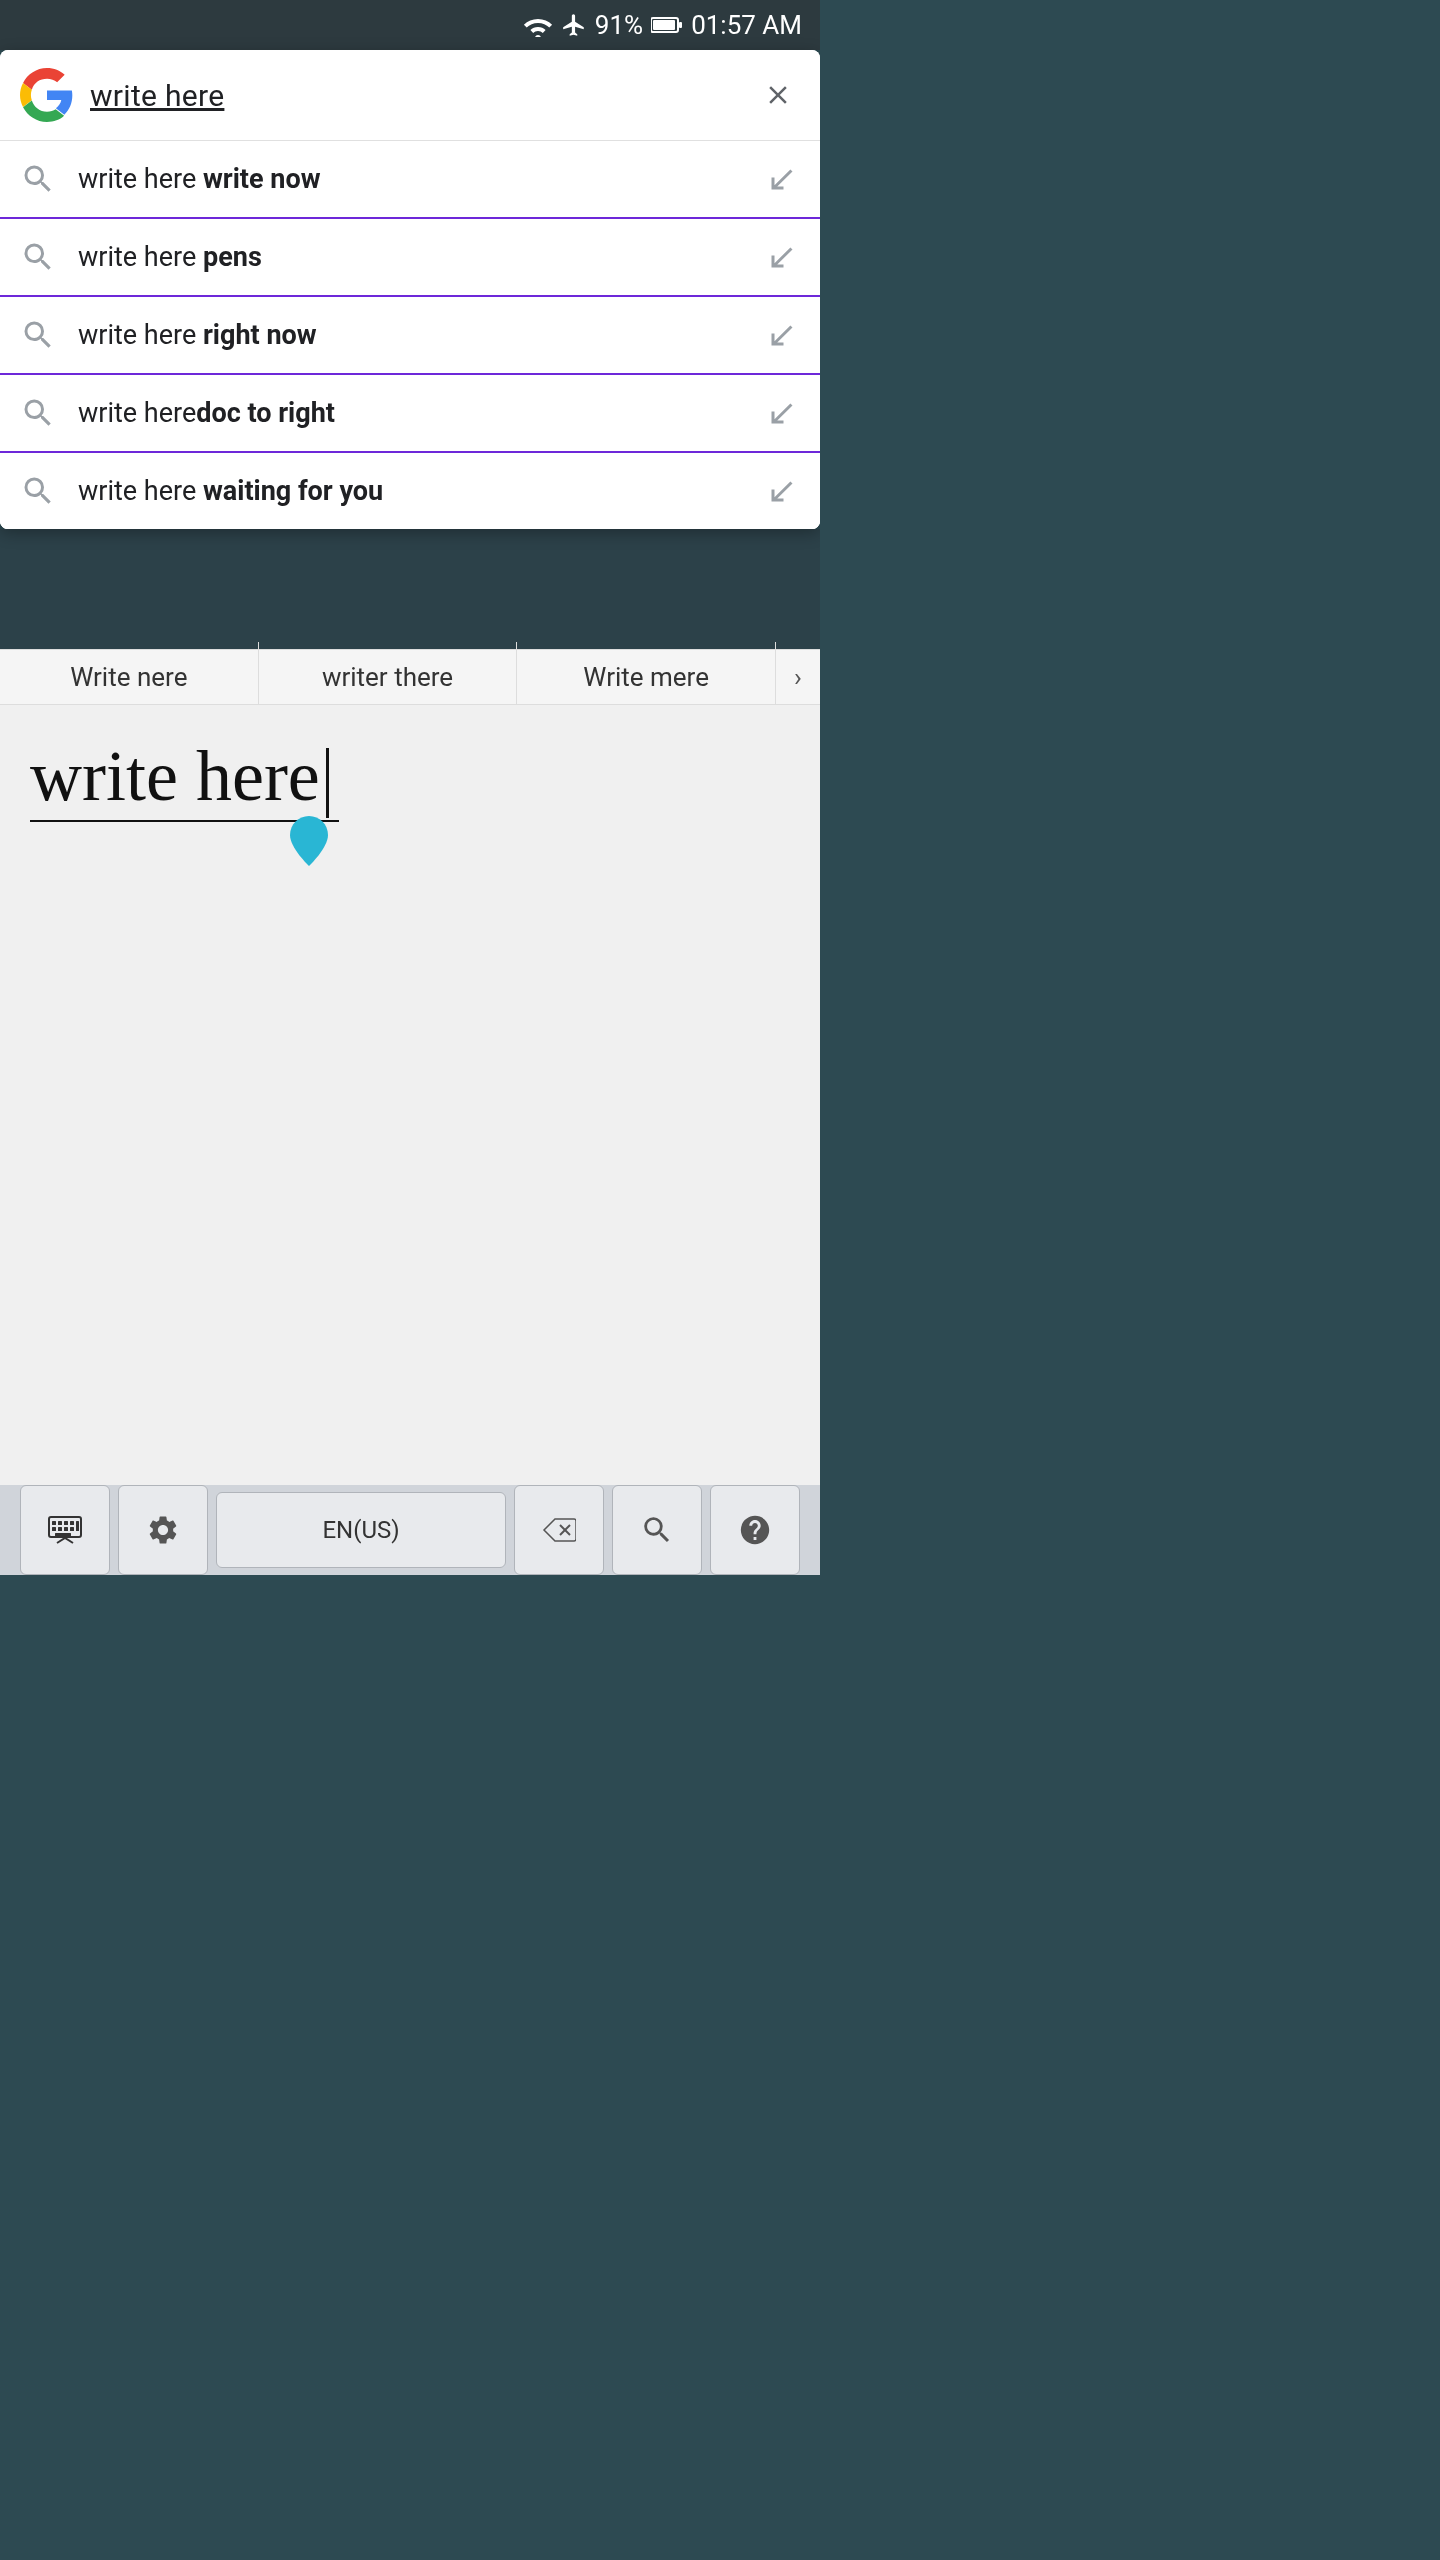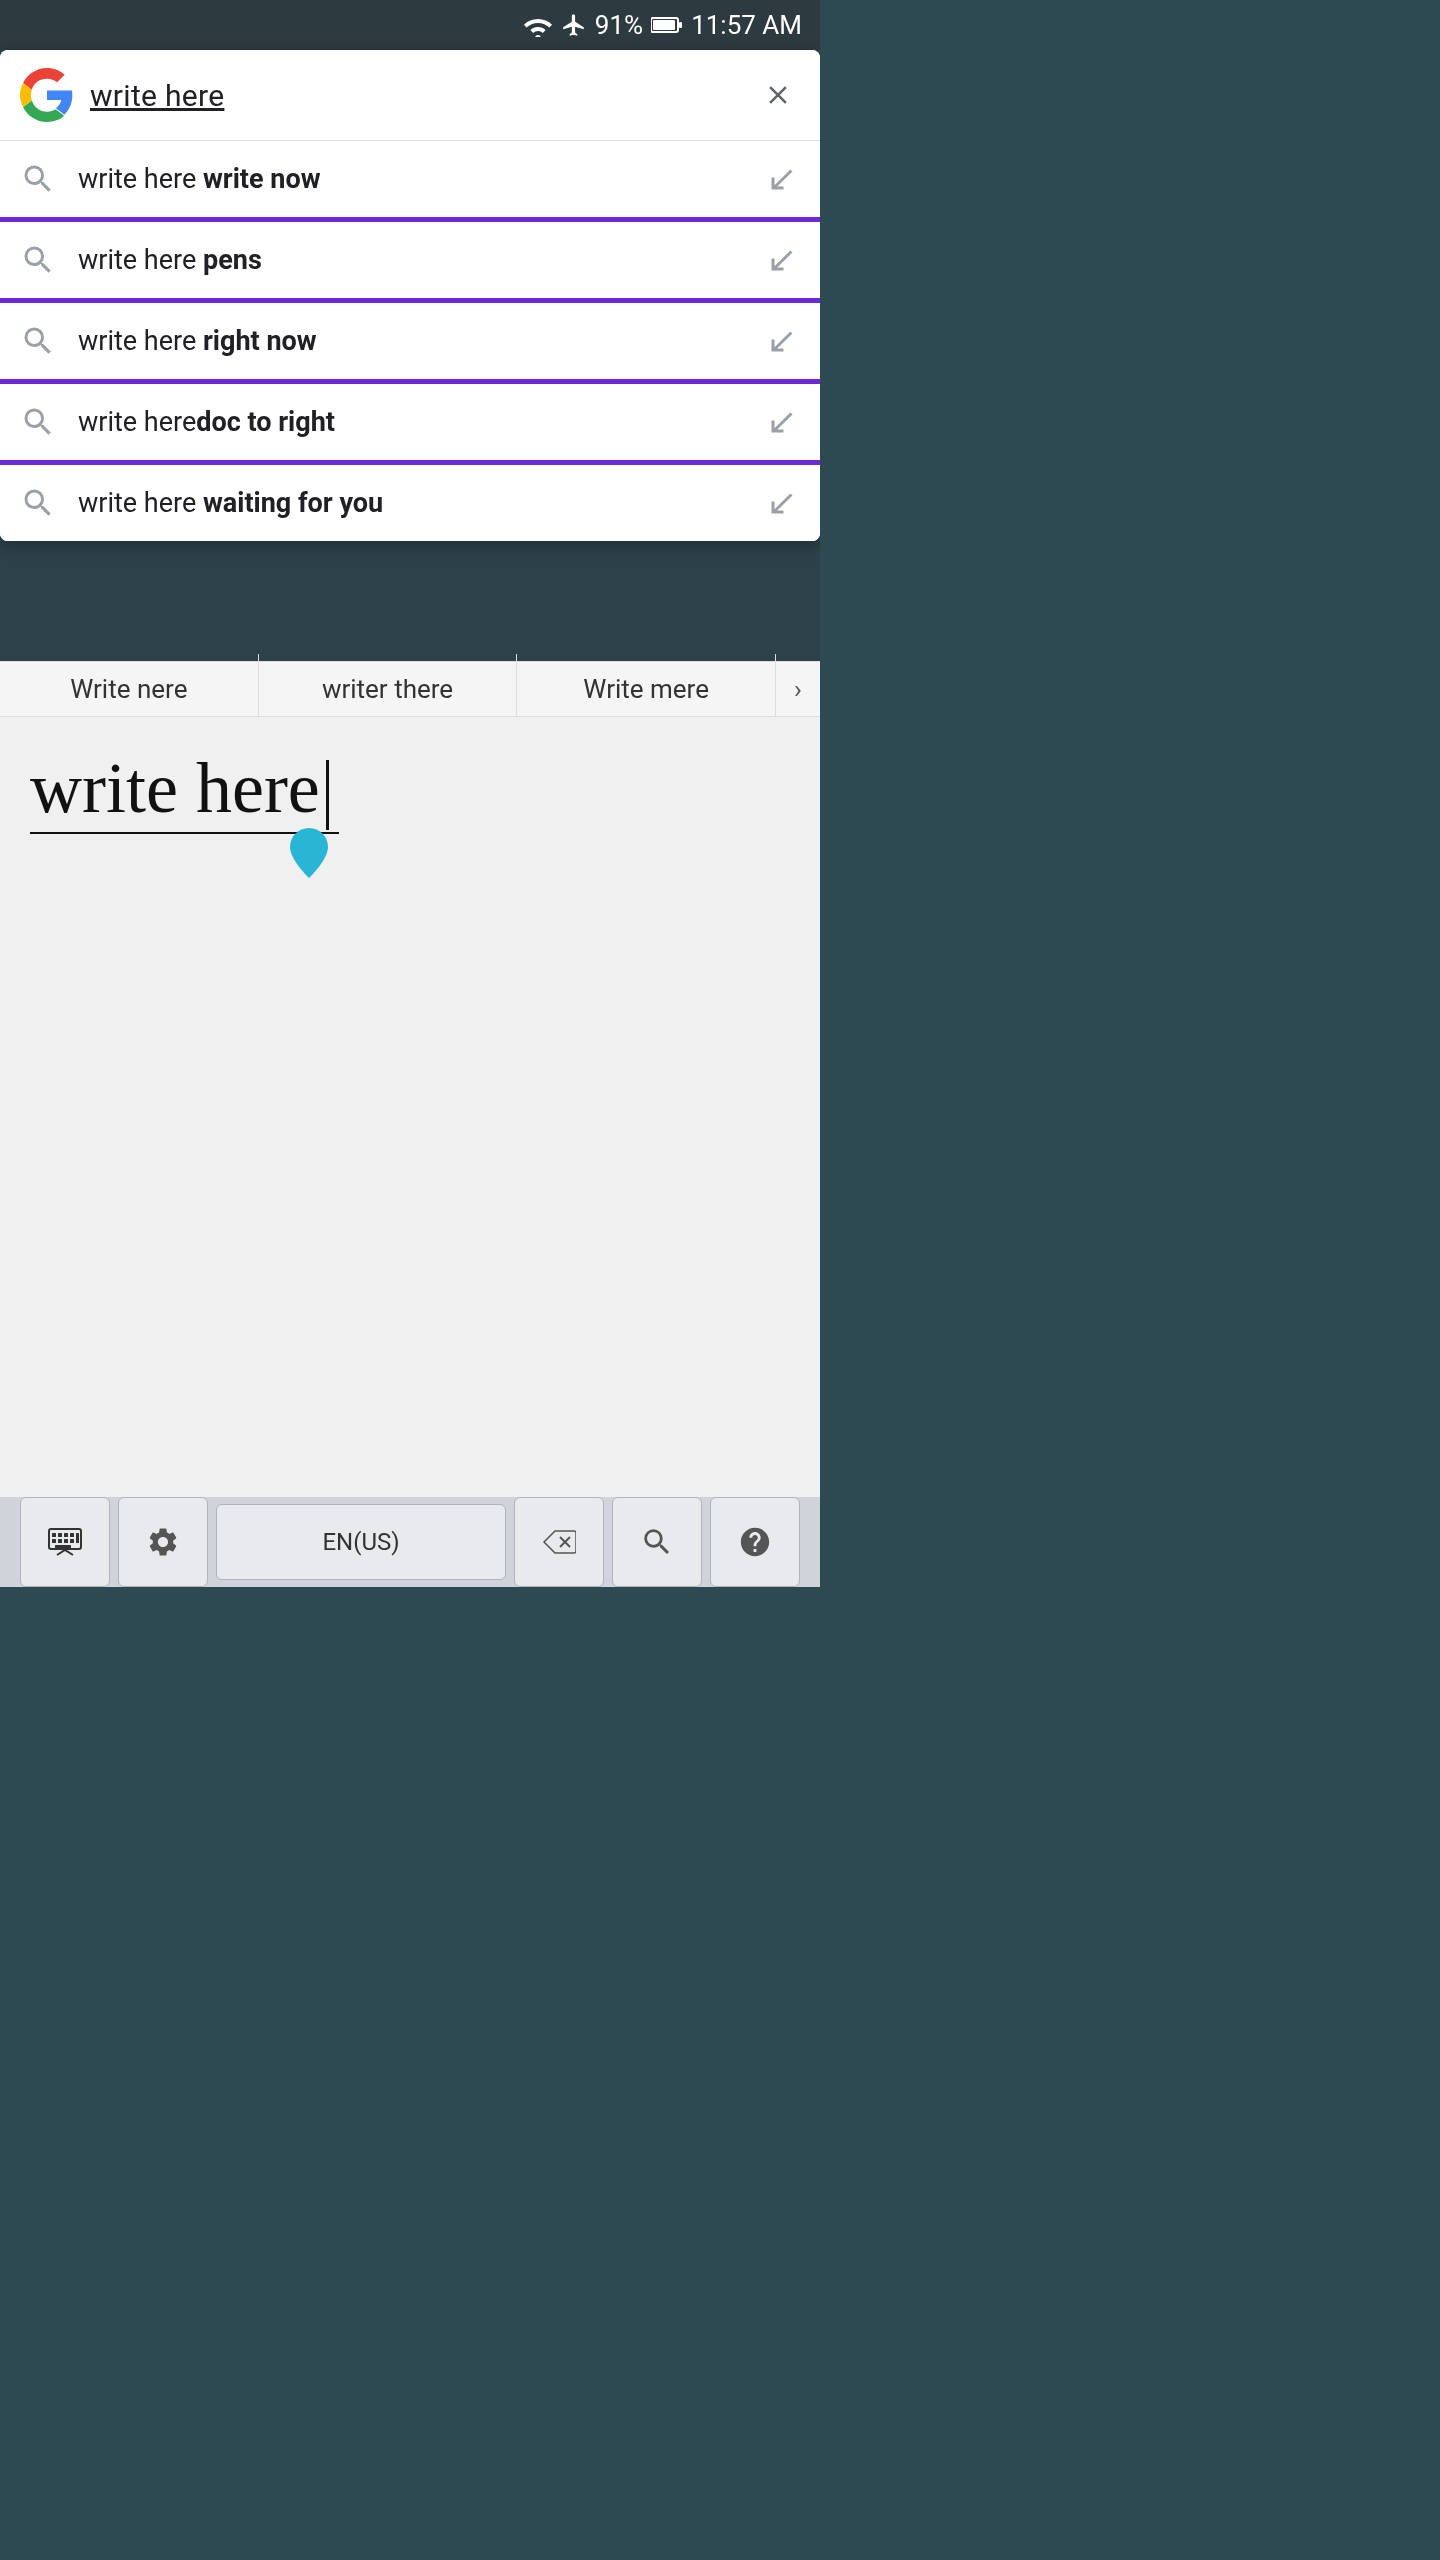--- a/index.html
+++ b/index.html
@@ -76,21 +76,21 @@
     .suggestions-list {
       background: white;
       border-radius: 0 0 8px 8px;
       overflow: hidden;
     }
 
     .suggestion-item {
       display: flex;
       align-items: center;
       padding: 20px 20px;
-      border-bottom: 5px solid #6d28d9;
+      border-bottom: 2px solid #6d28d9;
       cursor: pointer;
       background: white;
     }
 
     .suggestion-item:last-child {
       border-bottom: none;
     }
 
     .suggestion-search-icon {
       width: 36px;
@@ -289,21 +289,21 @@
       </svg>
 
       <span class="status-text">91%</span>
 
       <svg width="32" height="18" viewBox="0 0 32 18" fill="white">
         <rect x="0" y="2" width="27" height="14" rx="2" ry="2" stroke="white" stroke-width="2" fill="none"></rect>
         <rect x="2" y="4" width="22" height="10" rx="1" fill="white"></rect>
         <rect x="28" y="6" width="3" height="6" rx="1" fill="white"></rect>
       </svg>
 
-      <span class="status-text">11:57 AM</span>
+      <span class="status-text">01:57 AM</span>
     </div>
   </div>
 
   <div class="search-dropdown-wrapper">
 
     <div class="search-bar">
 
       <svg class="google-logo" viewBox="0 0 48 48">
         <path fill="#EA4335" d="M24 9.5c3.5 0 6.6 1.2 9 3.2l6.7-6.7C35.7 2.3 30.2 0 24 0 14.7 0 6.7 5.4 2.7 13.3l7.8 6C12.3 13 17.7 9.5 24 9.5z"></path>
         <path fill="#4285F4" d="M46.5 24.5c0-1.6-.1-3.1-.4-4.5H24v8.5h12.7c-.6 3-2.3 5.5-4.8 7.2l7.5 5.8c4.4-4.1 7.1-10.1 7.1-17z"></path>

